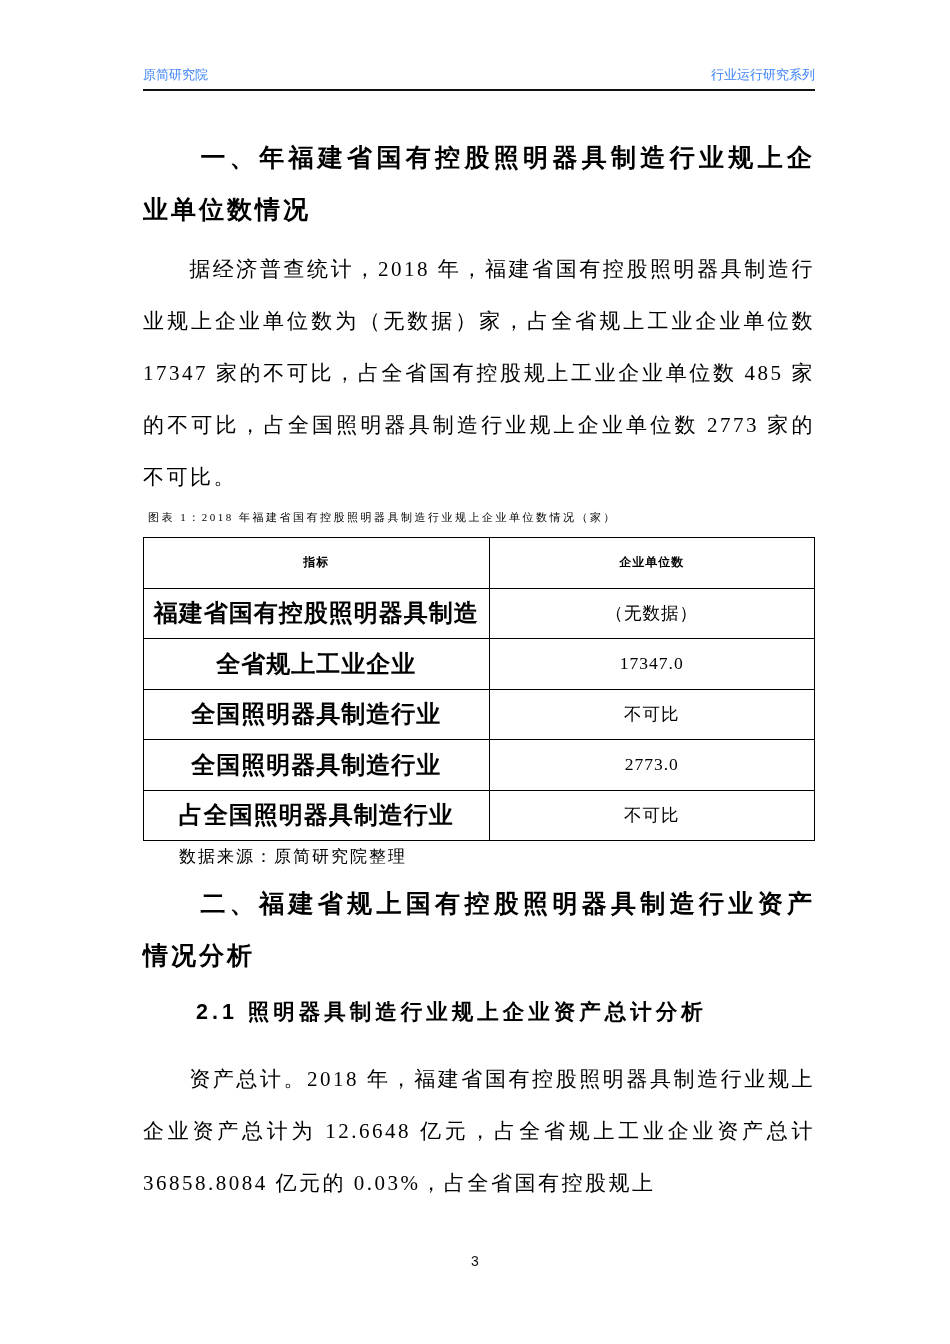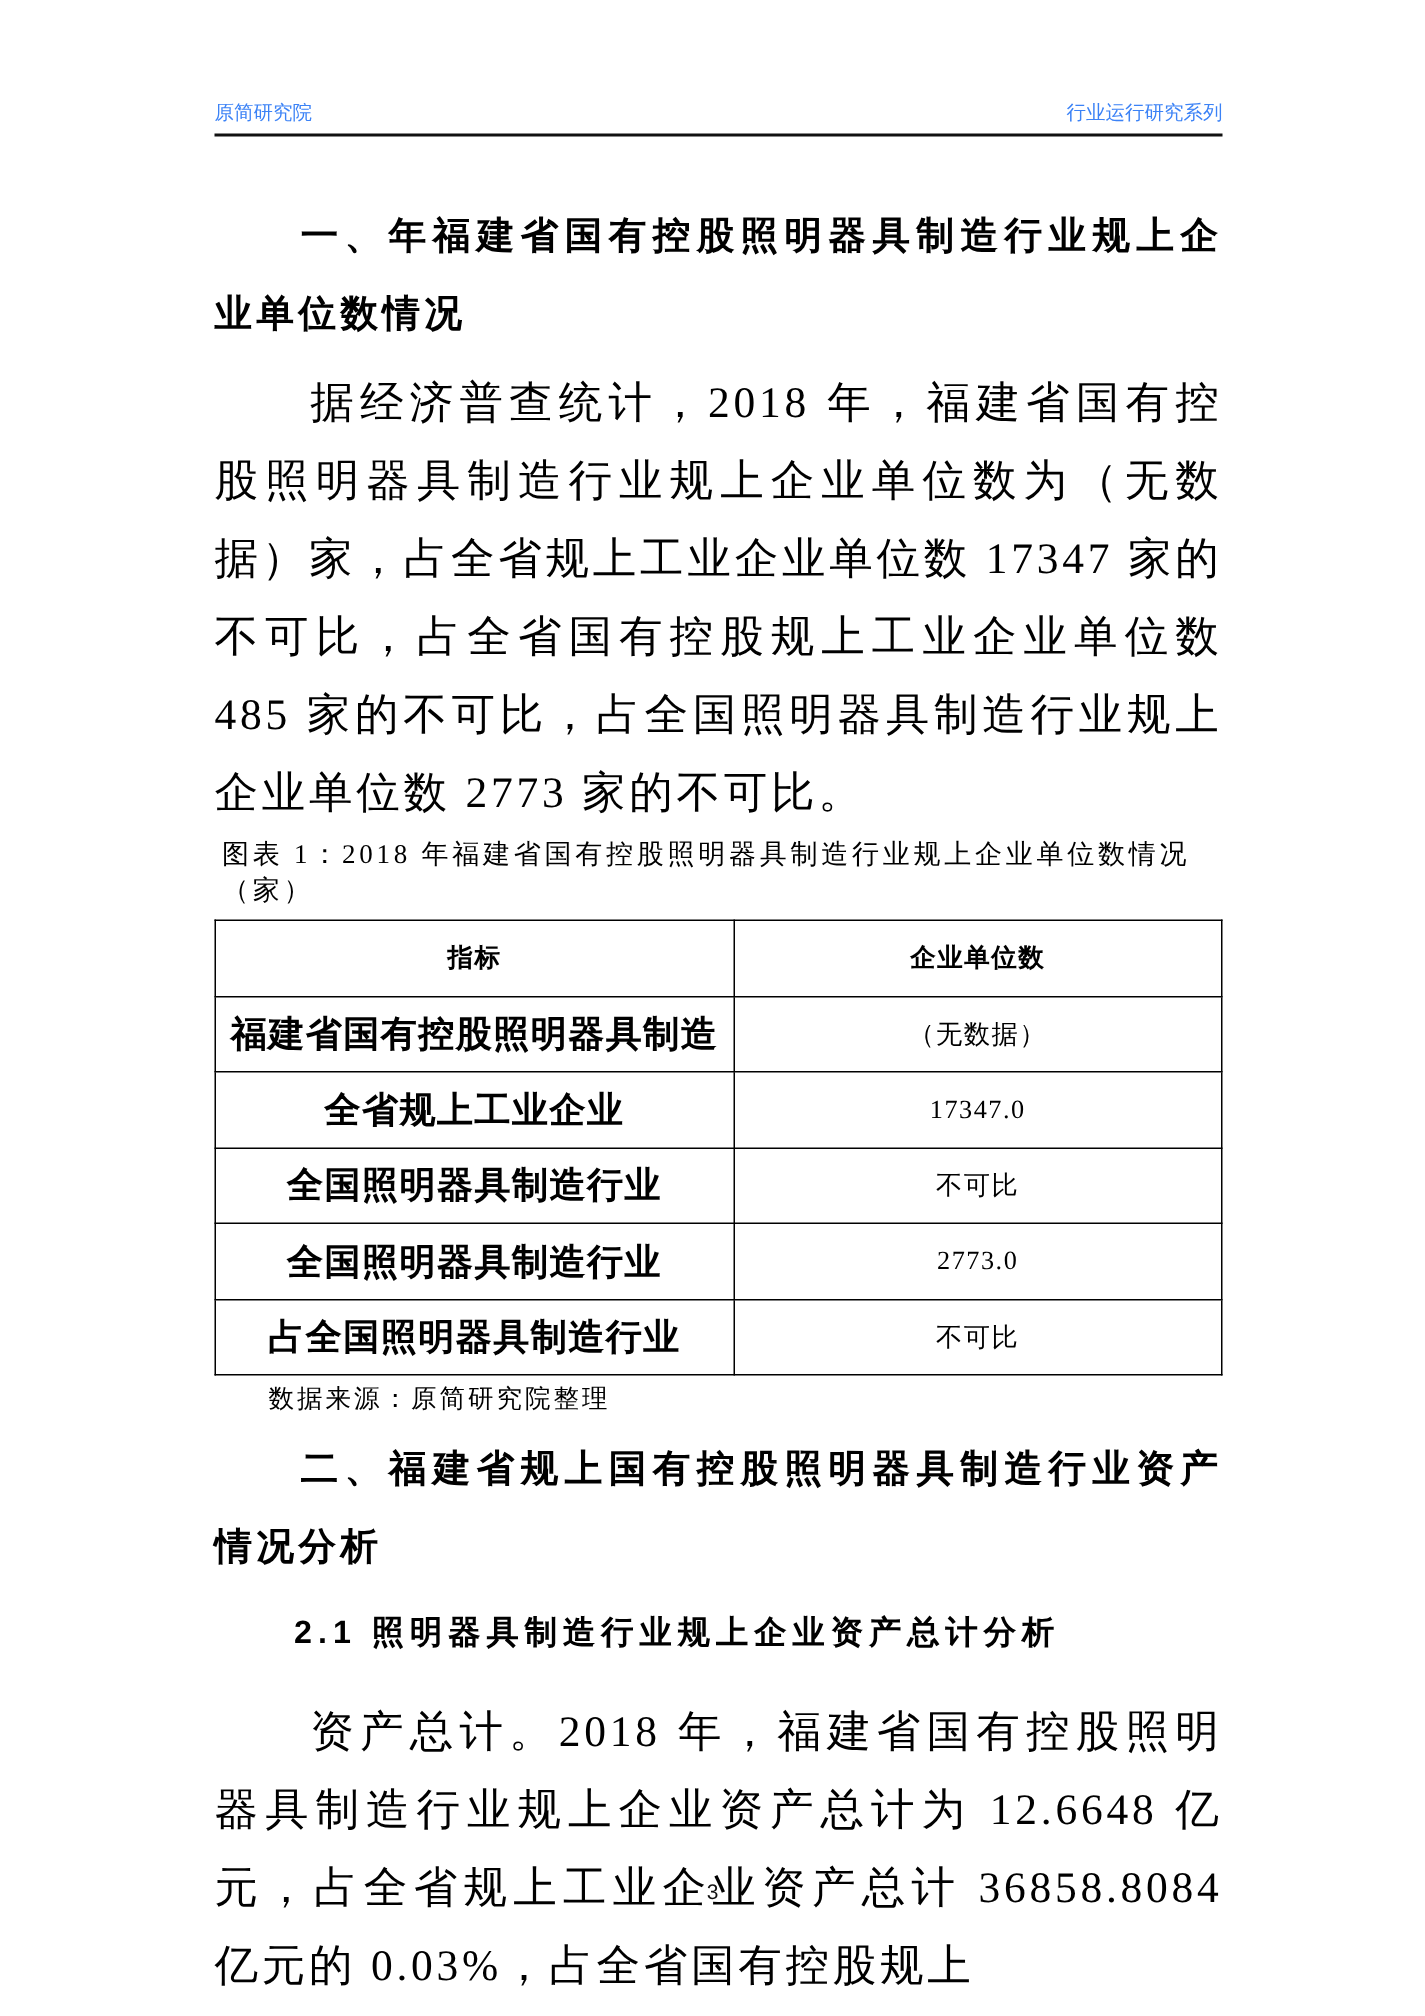--- a/index.html
+++ b/index.html
@@ -51,31 +51,31 @@
     font-family: "Liberation Sans", "DejaVu Sans", sans-serif;
     font-weight: bold;
     font-size: 21.5px;
     letter-spacing: 4px;
     line-height: 34px;
     margin: 14px 0 0 0;
     padding-left: 53px;
   }
   
   .body-para {
-    font-size: 29px;
+    font-size: 21px;
     letter-spacing: 2.5px;
     line-height: 52px;
     text-align: justify;
     text-indent: 2.2em;
     margin: 8px 0 0 0;
   }
   .body-para.second { margin-top: 24px; }
   
   .fig-caption {
-    font-size: 18px;
+    font-size: 11px;
     letter-spacing: 2.5px;
     line-height: 24px;
     margin: 2px 0 8px 0;
     padding-left: 5px;
   }
   table.units-table {
     width: 100%;
     border-collapse: collapse;
     table-layout: fixed;
   }
@@ -85,21 +85,21 @@
     height: 49.5px;
     text-align: center;
     vertical-align: middle;
     padding: 0 4px;
   }
   table.units-table col.c1 { width: 51.5%; }
   table.units-table col.c2 { width: 48.5%; }
   table.units-table th {
     font-family: "Liberation Sans", "DejaVu Sans", sans-serif;
     font-weight: bold;
-    font-size: 17px;
+    font-size: 12px;
     letter-spacing: 1px;
   }
   table.units-table td.indicator {
     font-family: "Liberation Sans", "DejaVu Sans", sans-serif;
     font-weight: bold;
     font-size: 24px;
     letter-spacing: 1px;
   }
   table.units-table td.value {
     font-size: 17.5px;

